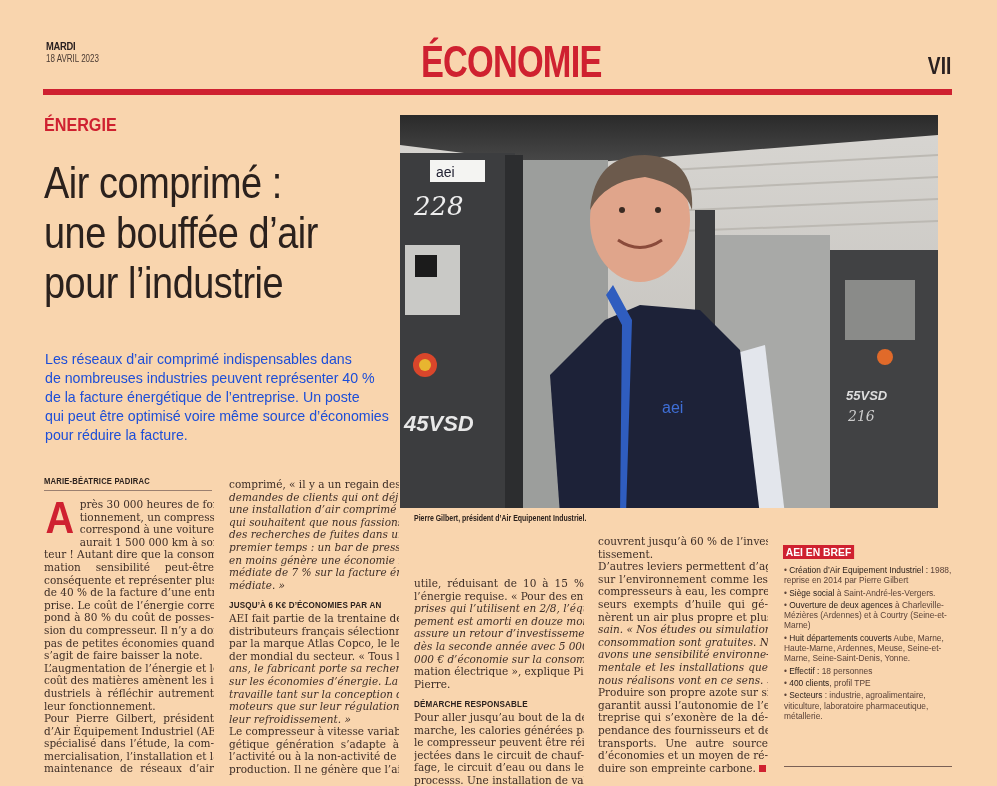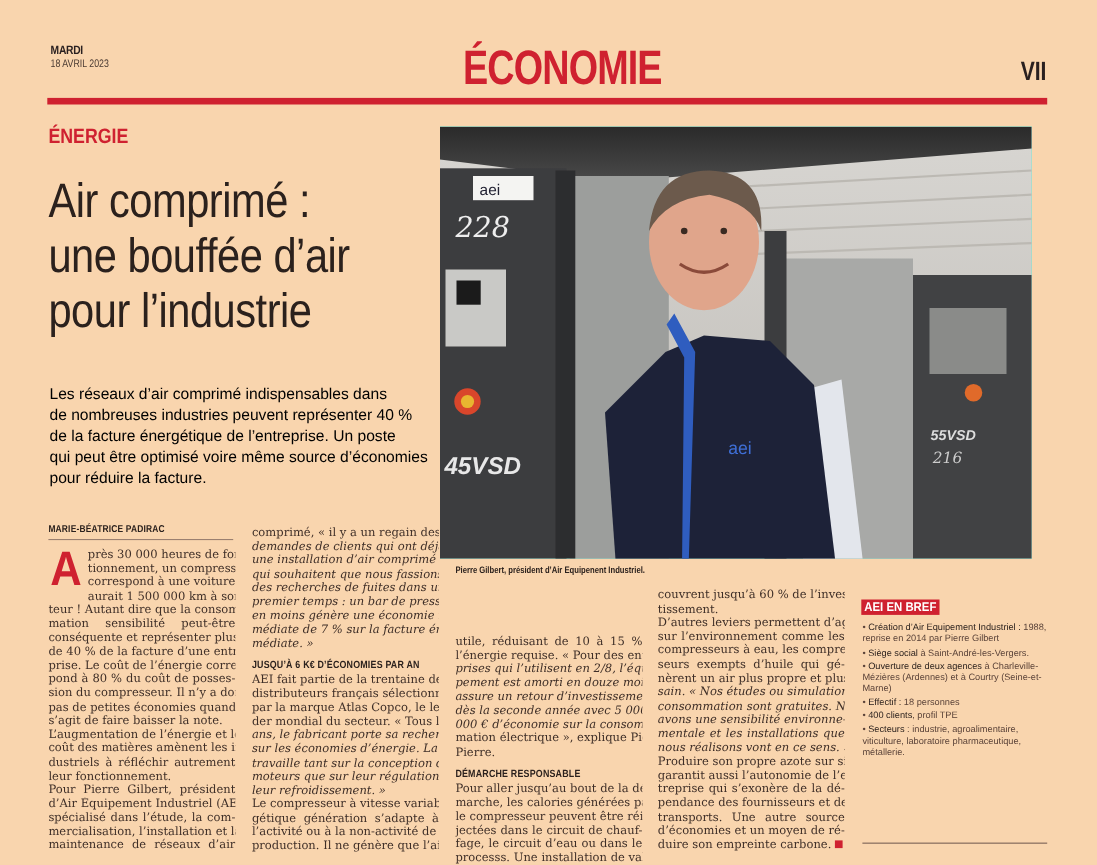--- a/index.html
+++ b/index.html
@@ -16,21 +16,21 @@
   .date-day { left: 46px; top: 40px; font-family: "Liberation Sans", sans-serif; font-weight: bold; font-size: 11px; letter-spacing: -0.3px; color: #2a2020; transform: scaleX(0.85); transform-origin: left; }
   .date-full { left: 46px; top: 53px; font-family: "Liberation Sans", sans-serif; font-size: 10px; color: #4a3a32; transform: scaleX(0.8); transform-origin: left; }
   .section-title { left: 400px; top: 38px; width: 190px; text-align: center; font-family: "Liberation Sans", sans-serif; font-weight: bold; font-size: 44px; color: #cf2130; letter-spacing: -1px; transform: scaleX(0.78); transform-origin: center; line-height: 48px; }
   .page-number { right: 46px; top: 52px; font-family: "Liberation Sans", sans-serif; font-weight: bold; font-size: 24px; color: #2a2020; transform: scaleX(0.8); transform-origin: right; }
   .header-rule { left: 43px; top: 89px; width: 909px; height: 6px; background: #cf2130; }
 
   
   .kicker { left: 44px; top: 114px; font-family: "Liberation Sans", sans-serif; font-weight: bold; font-size: 19px; color: #cf2130; transform: scaleX(0.85); transform-origin: left; }
   .headline { left: 44px; top: 158px; width: 360px; font-family: "Liberation Sans", sans-serif; font-size: 44px; line-height: 50px; color: #2b211d; transform: scaleX(0.86); transform-origin: left; letter-spacing: -0.5px; }
   .headline span { display: block; }
-  .chapo { left: 45px; top: 350px; width: 365px; font-family: "Liberation Sans", sans-serif; font-size: 14.2px; line-height: 19px; color: #000000; }
+  .chapo { left: 45px; top: 350px; width: 365px; font-family: "Liberation Sans", sans-serif; font-size: 14.2px; line-height: 19px; color: #1d4ed8; }
   .chapo span { display: block; white-space: nowrap; }
 
   
   .byline { left: 44px; top: 476px; font-family: "Liberation Sans", sans-serif; font-weight: bold; font-size: 9px; color: #2b211d; transform: scaleX(0.85); transform-origin: left; letter-spacing: 0.2px; }
   .byline-rule { left: 44px; top: 490px; width: 168px; height: 1px; background: #9b8070; }
 
   
   .col { font-family: "DejaVu Serif", serif; font-size: 10.5px; line-height: 12.6px; color: #3e2e27; text-align: justify; }
   .col .line { display: block; text-align: justify; text-align-last: justify; white-space: nowrap; overflow: hidden; }
   .col .line.last { text-align-last: left; }
@@ -229,17 +229,18 @@
   <span class="line">transports. Une autre source</span>
   <span class="line">d’économies et un moyen de ré-</span>
   <span class="line last"><span>duire son empreinte carbone.</span><span class="end-mark"></span></span>
 </div>
 
 <div class="abs brief-title">AEI EN BREF</div>
 <ul class="abs brief-list">
   <li>• <b>Création d’Air Equipement Industriel :</b><span> 1988, reprise en 2014 par Pierre Gilbert</span></li>
   <li>• <b>Siège social</b><span> à Saint-André-les-Vergers.</span></li>
   <li>• <b>Ouverture de deux agences</b><span> à Charleville-Mézières (Ardennes) et à Courtry (Seine-et-Marne)</span></li>
+  <li>• <b>Huit départements couverts</b><span> Aube, Marne, Haute-Marne, Ardennes, Meuse, Seine-et-Marne, Seine-Saint-Denis, Yonne.</span></li>
   <li>• <b>Effectif :</b><span> 18 personnes</span></li>
   <li>• <b>400 clients</b><span>, profil TPE</span></li>
   <li>• <b>Secteurs</b><span> : industrie, agroalimentaire, viticulture, laboratoire pharmaceutique, métallerie.</span></li>
 </ul>
 <div class="abs brief-rule"></div>
 
 </body></html>

